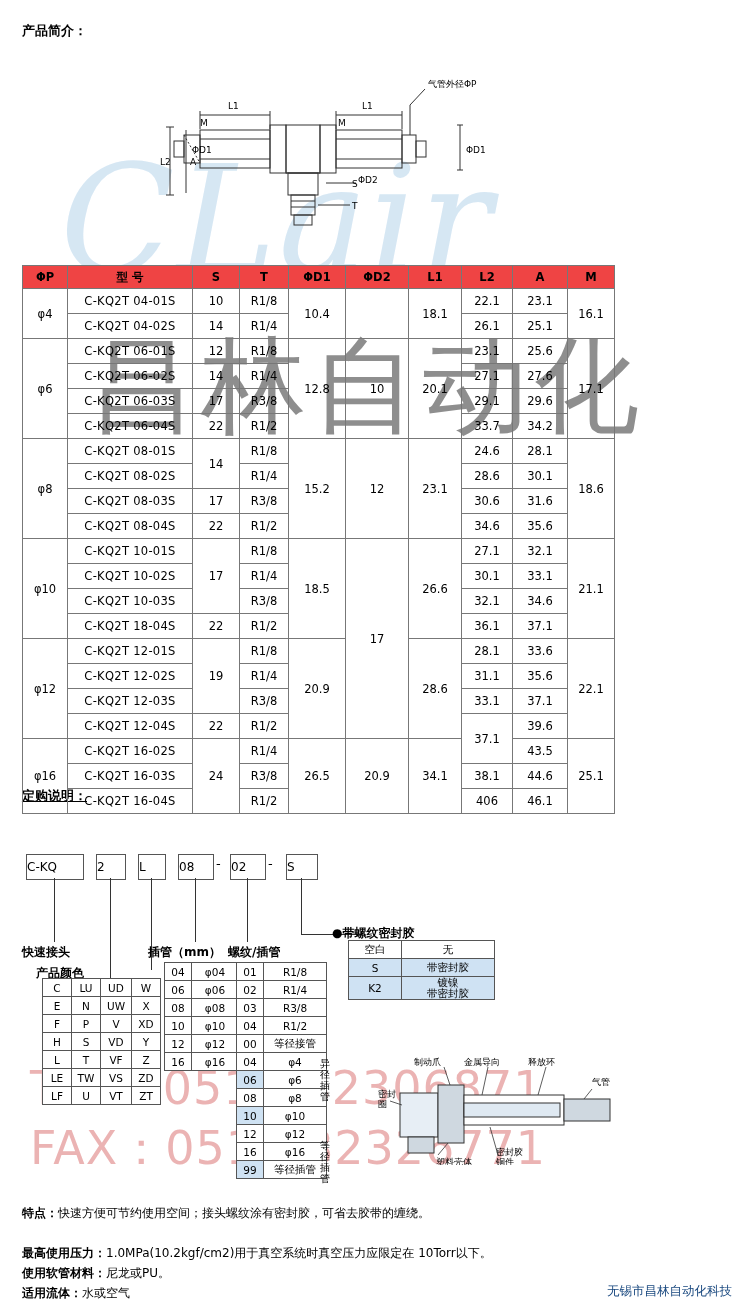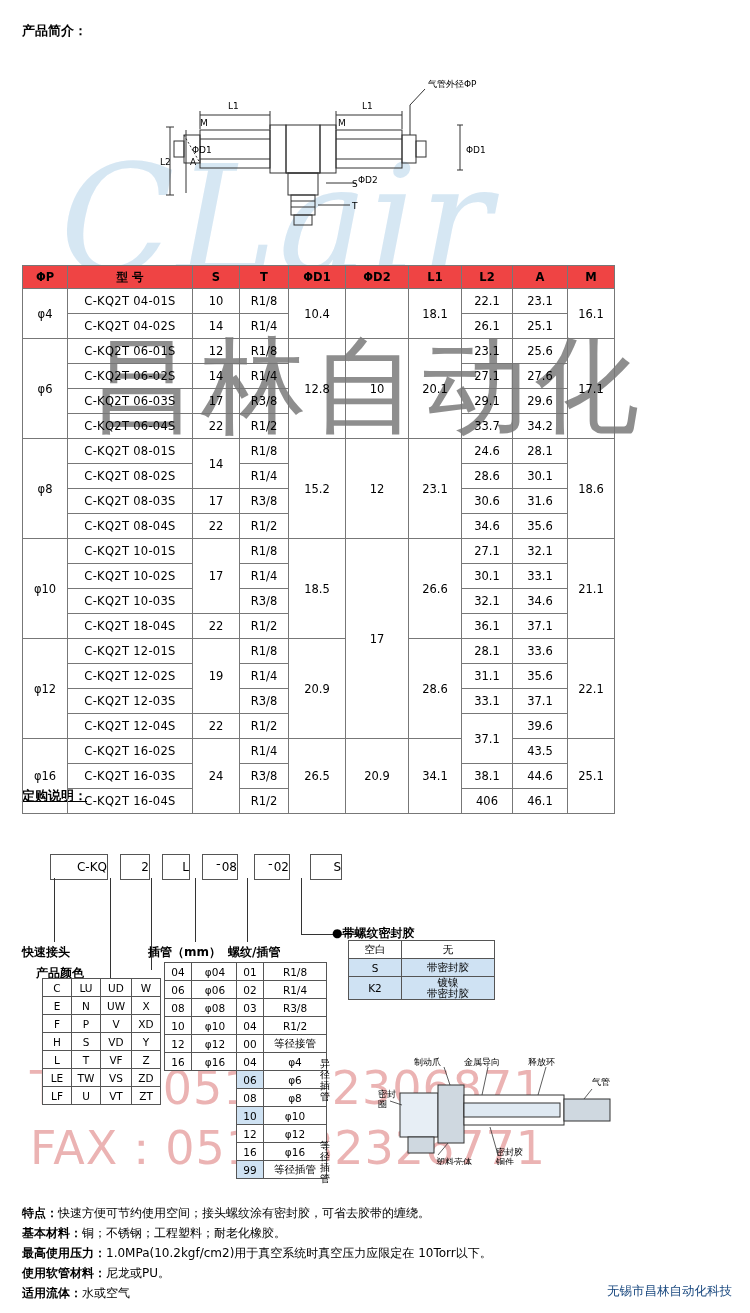--- a/index.html
+++ b/index.html
@@ -70,21 +70,21 @@
   .col-d2{width:62px;}
   .col-l1{width:52px;}
   .col-l2{width:50px;}
   .col-a{width:54px;}
   .col-m{width:46px;}
 
   
   #order-area{position:absolute;left:0;top:840px;width:750px;height:360px;}
   .obox{
     position:absolute;border:1px solid #555;background:#fff;
-    font-size:12px;text-align:right;line-height:24px;height:24px;margin-left:24px;
+    font-size:12px;text-align:left;line-height:24px;height:24px;
   }
   .oplus{position:absolute;font-size:13px;}
   .olabel{position:absolute;font-size:12px;font-weight:bold;}
   .otitle{position:absolute;font-size:12px;font-weight:bold;}
 
   table.mini{border-collapse:collapse;position:absolute;background:#fff;}
   table.mini td{
     border:1px solid #555;font-size:10.5px;text-align:center;
     height:17px;padding:0 2px;white-space:nowrap;
   }
@@ -581,23 +581,20 @@
         <text x="58" y="110">塑料壳体</text>
         <text x="118" y="110">铜件</text>
         <text x="118" y="100">密封胶</text>
       </g>
     </svg>
   </div>
 
   <div class="note" id="n1">
     <b>特点：</b><span>快速方便可节约使用空间；接头螺纹涂有密封胶，可省去胶带的缠绕。</span>
   </div>
-  <div class="note" id="n2">
-    <b>基本材料：</b><span>铜；不锈钢；工程塑料；耐老化橡胶。</span>
-  </div>
   <div class="note" id="n3">
     <b>最高使用压力：</b><span>1.0MPa(10.2kgf/cm2)用于真空系统时真空压力应限定在 10Torr以下。</span>
   </div>
   <div class="note" id="n4">
     <b>使用软管材料：</b><span>尼龙或PU。</span>
   </div>
   <div class="note" id="n5">
     <b>适用流体：</b><span>水或空气</span>
   </div>
   <div id="company">无锡市昌林自动化科技</div>

